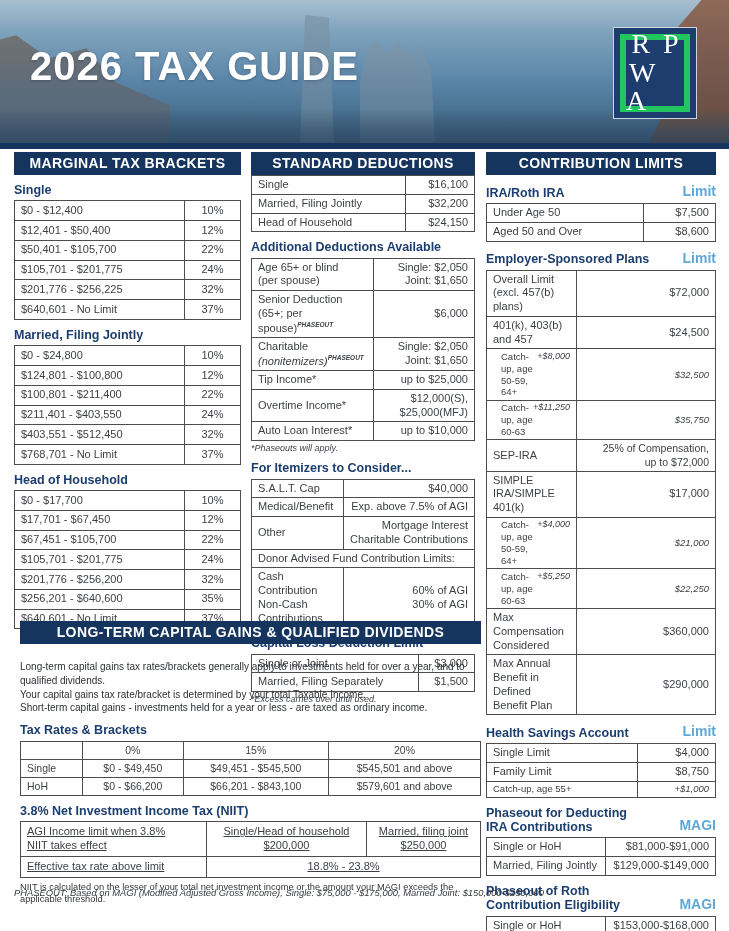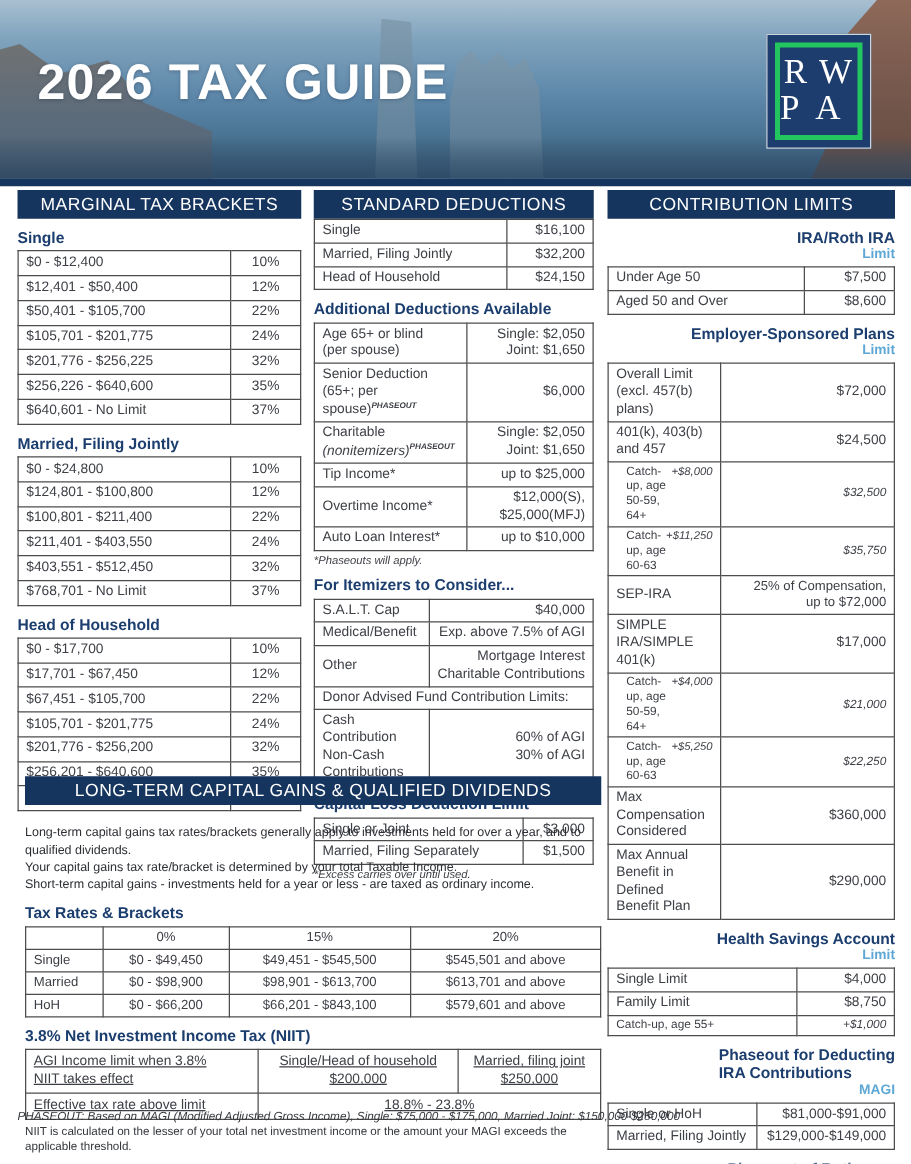--- a/index.html
+++ b/index.html
@@ -43,43 +43,43 @@
     position:absolute; left:30px; top:44px;
     font-size:40px; font-weight:bold; color:#ffffff; letter-spacing:1px;
     text-shadow: 0 1px 3px rgba(20,40,70,.35);
   }
   .logo {
     position:absolute; right:32px; top:27px; width:84px; height:92px;
     background:#1d3d6e; border:1px solid #cdd5dd;
     display:flex; align-items:center; justify-content:center;
   }
   .logo-inner {
-    width:70px; height:78px; border:4px solid #22c55e;
-    display:flex; flex-direction:row; align-items:center; justify-content:center;
+    width:70px; height:78px; border:6px solid #22c55e;
+    display:flex; flex-direction:column; align-items:center; justify-content:center;
     font-family:"Liberation Serif", serif; color:#ffffff;
     font-size:28px; line-height:1.02; letter-spacing:3px; text-indent:3px;
   }
   .hero-strip { position:absolute; top:143px; left:0; width:729px; height:6px; background:#16355e; }
 
   
   .col { position:absolute; top:152px; }
   .col-left  { left:14px;  width:227px; }
   .col-mid   { left:251px; width:224px; }
   .col-right { left:486px; width:230px; }
   .ltcg      { position:absolute; left:20px; top:621px; width:461px; }
   .footer    { position:absolute; left:14px; top:886px; width:705px; }
 
   .bar {
-    background:#16355e; color:#ffffff; font-weight:normal; text-align:center;
+    background:#16355e; color:#ffffff; font-weight:bold; text-align:center;
     font-size:14px; letter-spacing:.4px; padding:3px 0 4px;
   }
   .subhead { color:#1c3e6e; font-weight:bold; font-size:12.5px; margin:8px 0 3px; line-height:1.15; }
-  .tagline { display:flex; justify-content:space-between; align-items:flex-end; margin:8px 0 3px;flex-direction:column; }
+  .tagline { display:flex; justify-content:space-between; align-items:flex-end; margin:8px 0 3px; }
   .tagline .subhead { margin:0; }
-  .tag { color:#5fa8d6; font-weight:bold; font-size:11px; padding-bottom:1px; }
+  .tag { color:#5fa8d6; font-weight:bold; font-size:14px; padding-bottom:1px; }
 
   .tbl { width:100%; border-collapse:collapse; }
   .tbl td {
     border:1px solid #4d4d4d; font-size:11px; color:#3c3f45;
     padding:2px 6px; line-height:1.25; vertical-align:middle;
   }
   .left-tbl td { padding:2.5px 6px; }
   .rate { width:56px; text-align:center; }
   .val { text-align:right; white-space:nowrap; }
   .lbl-col { width:122px; }
@@ -148,24 +148,20 @@
         <tr>
           <td>$105,701 - $201,775</td>
           <td class="rate">24%</td>
         </tr>
 
         <tr>
           <td>$201,776 - $256,225</td>
           <td class="rate">32%</td>
         </tr>
 
-        <tr>
-          <td>$256,226 - $640,600</td>
-          <td class="rate">35%</td>
-        </tr>
 
         <tr>
           <td>$640,601 - No Limit</td>
           <td class="rate">37%</td>
         </tr>
       </tbody>
   </table>
 
   <div class="subhead">Married, Filing Jointly</div>
   <table class="tbl left-tbl">
@@ -557,26 +553,20 @@
     </tbody>
     <tbody>
 
         <tr>
           <td>Single</td>
           <td>$0 - $49,450</td>
           <td>$49,451 - $545,500</td>
           <td>$545,501 and above</td>
         </tr>
 
-        <tr>
-          <td>Married</td>
-          <td>$0 - $98,900</td>
-          <td>$98,901 - $613,700</td>
-          <td>$613,701 and above</td>
-        </tr>
 
         <tr>
           <td>HoH</td>
           <td>$0 - $66,200</td>
           <td>$66,201 - $843,100</td>
           <td>$579,601 and above</td>
         </tr>
       </tbody>
   </table>
 

